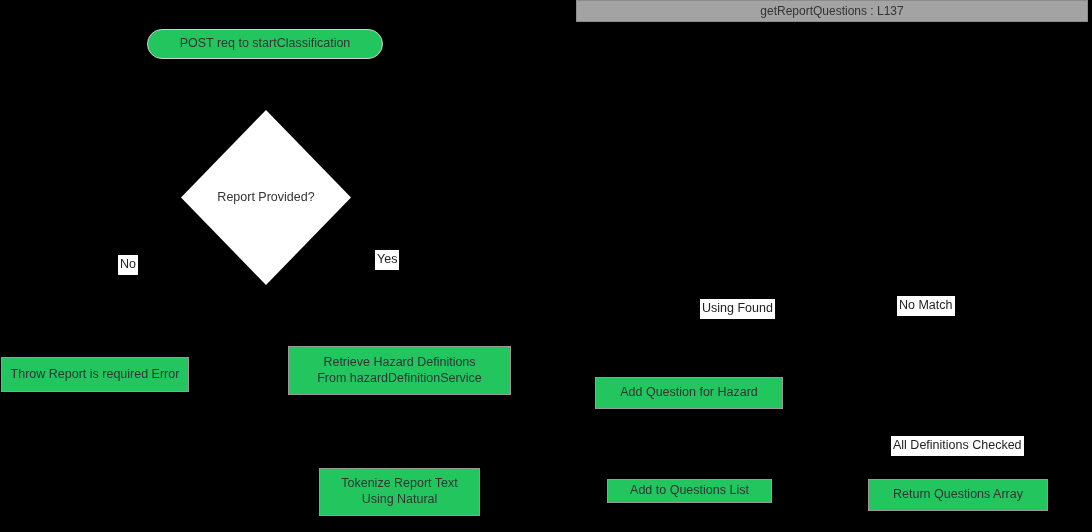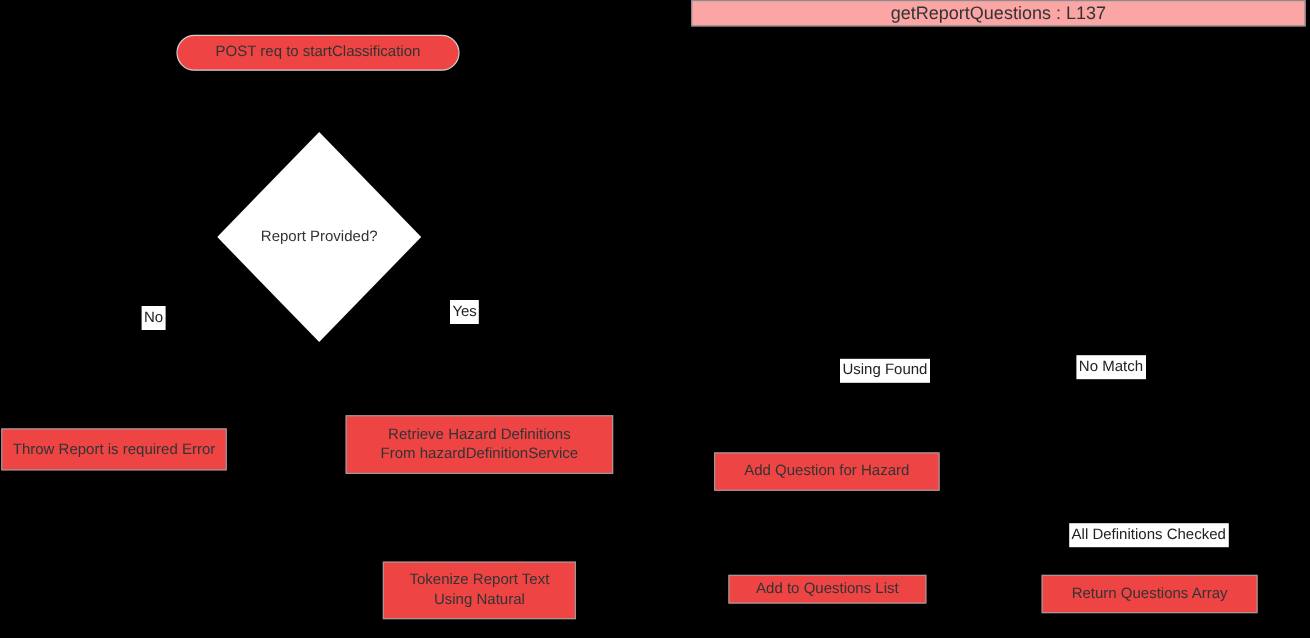--- a/index.html
+++ b/index.html
@@ -13,40 +13,40 @@
   #canvas {
     position: relative;
     width: 1092px;
     height: 532px;
     background: #000000;
     overflow: hidden;
   }
   .node {
     position: absolute;
     box-sizing: border-box;
-    background: #ef4444;
+    background: #22c55e;
     color: #333333;
     display: flex;
     align-items: center;
     justify-content: center;
     text-align: center;
     line-height: 1.25;
     font-size: 12.5px;
     white-space: pre-line;
   }
   .header-bar {
     position: absolute;
     box-sizing: border-box;
-    background: #fca5a5;
+    background: #a3a3a3;
     border: 1px solid #8c8c8c;
     color: #333333;
     display: flex;
     align-items: center;
     justify-content: center;
-    font-size: 15px;
+    font-size: 12px;
   }
   .pill {
     border-radius: 999px;
     border: 1px solid #d0d0d0;
   }
   .rect {
     border: 1px solid #9a9a9a;
   }
   .edge-label {
     position: absolute;

